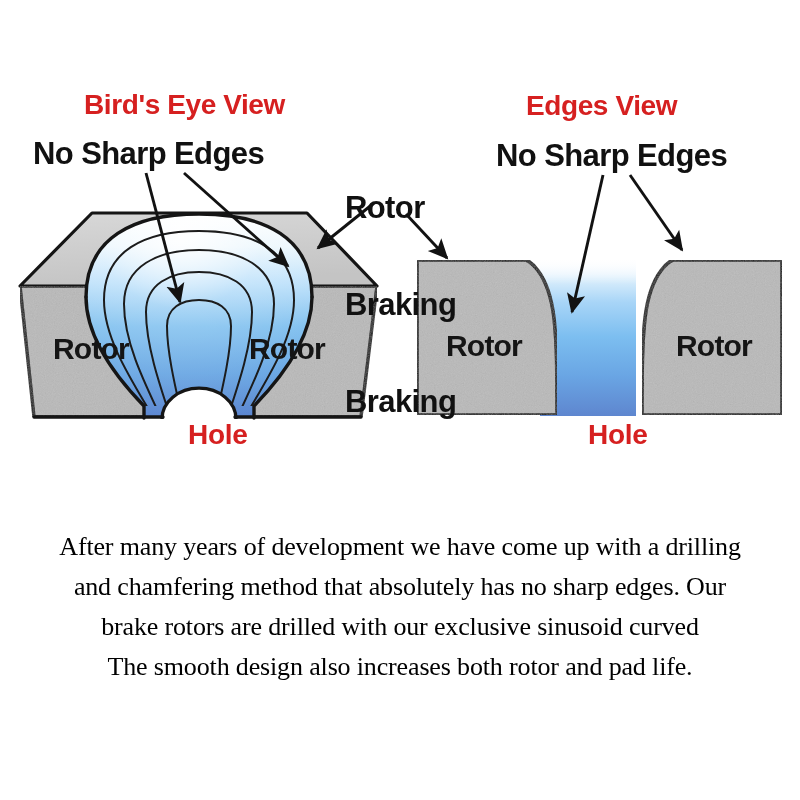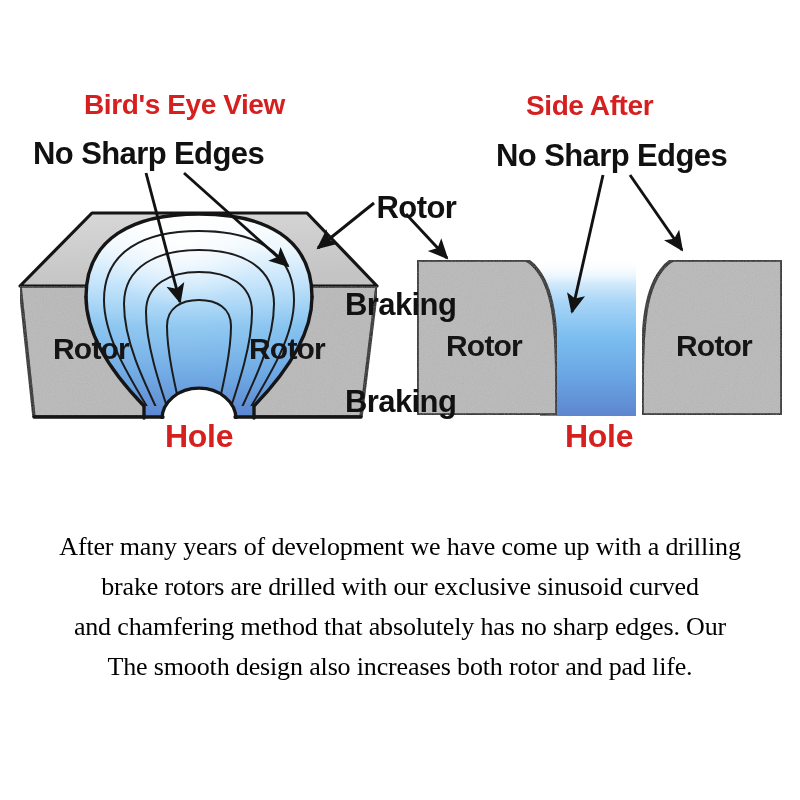--- a/index.html
+++ b/index.html
@@ -26,36 +26,36 @@
     top: 0;
     width: 800px;
     height: 800px;
   }
   .hdr {
     position: absolute;
     font-family: "Liberation Sans", sans-serif;
     font-weight: bold;
     white-space: pre;
     line-height: 1.04;
-    text-align: right;
   }
   .title-red {
     color: #d62020;
     font-size: 28px;
     letter-spacing: -0.4px;
   }
   .label-black {
     color: #111111;
     font-size: 31px;
     letter-spacing: -0.6px;
   }
   .label-hole {
     color: #d62020;
-    font-size: 32px;
+    font-size: 28px;
     letter-spacing: -0.3px;
+    margin-left: 23px;
   }
   .rotor-word {
     position: absolute;
     color: #151515;
     font-family: "Liberation Sans", sans-serif;
     font-weight: bold;
     font-size: 30px;
     letter-spacing: -0.8px;
     white-space: pre;
   }
@@ -248,30 +248,30 @@
     <div>Braking</div>
     <div>Braking</div>
   </div>
 
   <div class="rotor-word" style="left:53px; top:332px;">Rotor</div>
 
   <div class="rotor-word" style="left:249px; top:332px;">Rotor</div>
 
   <div class="hdr label-hole" style="left:165px; top:420px;">Hole</div>
 
-  <div class="hdr title-red" style="left:526px; top:91px;">Side After</div>
+  <div class="hdr title-red" style="left:526px; top:91px;">Edges View</div>
 
   <div class="hdr label-black" style="left:496px; top:140px;">No Sharp Edges</div>
 
   <div class="rotor-word" style="left:446px; top:329px;">Rotor</div>
 
   <div class="rotor-word" style="left:676px; top:329px;">Rotor</div>
 
   <div class="hdr label-hole" style="left:565px; top:420px;">Hole</div>
 
   <div id="paragraph">
     <div>After many years of development we have come up with a drilling</div>
+    <div>and chamfering method that absolutely has no sharp edges.  Our</div>
     <div>brake rotors are drilled with our exclusive sinusoid curved</div>
-    <div>and chamfering method that absolutely has no sharp edges.  Our</div>
     <div>The smooth design also increases both rotor and pad life.</div>
   </div>
 
 </div>
 
 </body></html>

